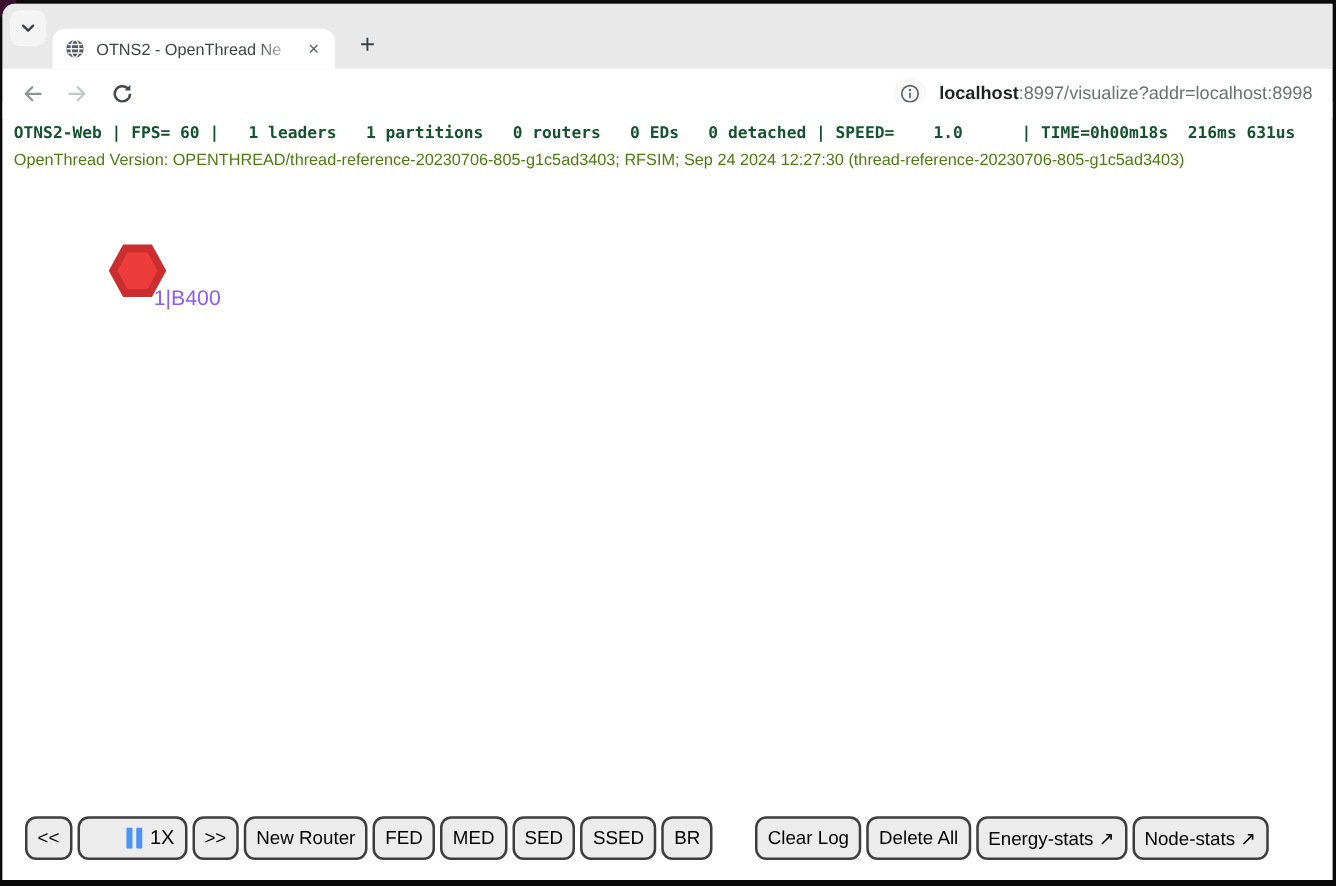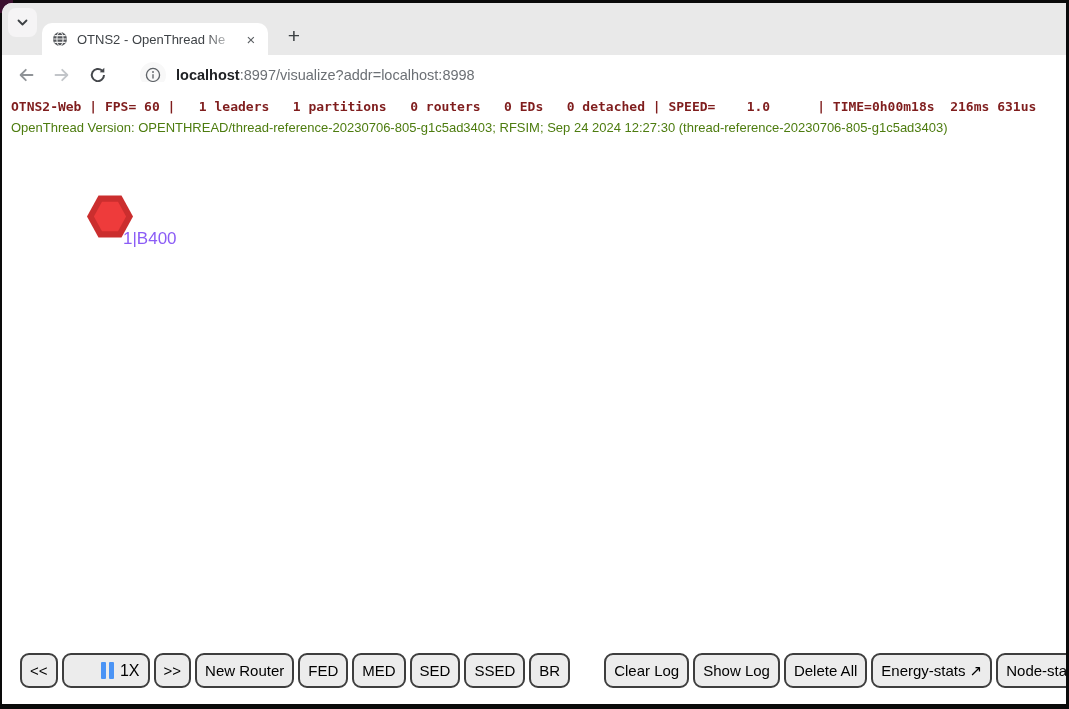--- a/index.html
+++ b/index.html
@@ -21,30 +21,30 @@
                 mask-image:linear-gradient(to right,#000 78%,transparent 97%); }
   .tab .close { width:18px; height:18px; display:flex; align-items:center; justify-content:center;
                 font-size:15px; color:#5c6064; border-radius:50%; cursor:pointer; }
   .newtab { width:28px; height:28px; margin:0 0 5px 12px; display:flex; align-items:center; justify-content:center;
             font-size:21px; font-weight:400; color:#3c4043; border-radius:50%; cursor:pointer; }
 
   
   .toolbar { height:40px; background:#fff; border-bottom:1px solid #aeb1b4; display:flex; align-items:center; padding:0 10px; }
   .nav-btn { width:28px; height:28px; display:flex; align-items:center; justify-content:center; border-radius:50%; }
   .nav-btn + .nav-btn { margin-left:8px; }
-  .urlbar { display:flex; align-items:center; margin-left:22px; flex:1; height:32px; border-radius:16px; padding:0 6px; }
+  .urlbar { display:flex; align-items:center; margin-left:22px; flex:1; height:32px; border-radius:16px; padding:0 6px;justify-content:flex-end; }
   .info-chip { width:26px; height:26px; display:flex; align-items:center; justify-content:center; border-radius:50%; background:#f8f8f8; }
   .url-text { margin-left:10px; font-size:14.5px; white-space:nowrap; }
   .url-text .host { color:#1f2124; font-weight:700; }
   .url-text .rest { color:#6c7075; }
 
   
   .page { position:absolute; left:0; top:79px; right:0; bottom:0; background:#fff; }
   .status-line { position:absolute; left:9px; top:17px; font-family:"DejaVu Sans Mono","Liberation Mono",monospace;
-                 font-size:13px; font-weight:bold; color:#7f1d1d; white-space:pre; line-height:16px; }
+                 font-size:13px; font-weight:bold; color:#14532d; white-space:pre; line-height:16px; }
   .version-line { position:absolute; left:9px; top:38px; font-size:13px; color:#4d7c0f; white-space:pre; line-height:16px; }
   .node { position:absolute; left:85px; top:113px; width:46px; height:43px; cursor:pointer; }
   .node-label { position:absolute; left:121px; top:147px; font-size:17px; color:#8b5cf6;text-align:right; }
 
   
   .actionbar { position:absolute; left:18px; bottom:16px; display:flex; align-items:center; gap:4px; }
   .abtn { height:35px; background:#ececec; border:2.5px solid #3e3e3e; border-radius:9px;
           display:flex; align-items:center; justify-content:center; padding:0 8px;
           font-size:15px; color:#000; white-space:nowrap; cursor:pointer;
           font-family:"Liberation Sans","DejaVu Sans",sans-serif; }
@@ -128,21 +128,20 @@
         </div>
         <div class="abtn">&gt;&gt;</div>
         <div class="abtn">New Router</div>
         <div class="abtn">FED</div>
         <div class="abtn">MED</div>
         <div class="abtn">SED</div>
         <div class="abtn">SSED</div>
         <div class="abtn">BR</div>
         <div class="spacer"></div>
         <div class="abtn">Clear Log</div>
-        <div class="abtn">Show Log</div>
         <div class="abtn">Delete All</div>
         <div class="abtn">Energy-stats ↗</div>
         <div class="abtn">Node-stats ↗</div>
       </div>
     </div>
 
   </div>
 </div>
 
 </body></html>

